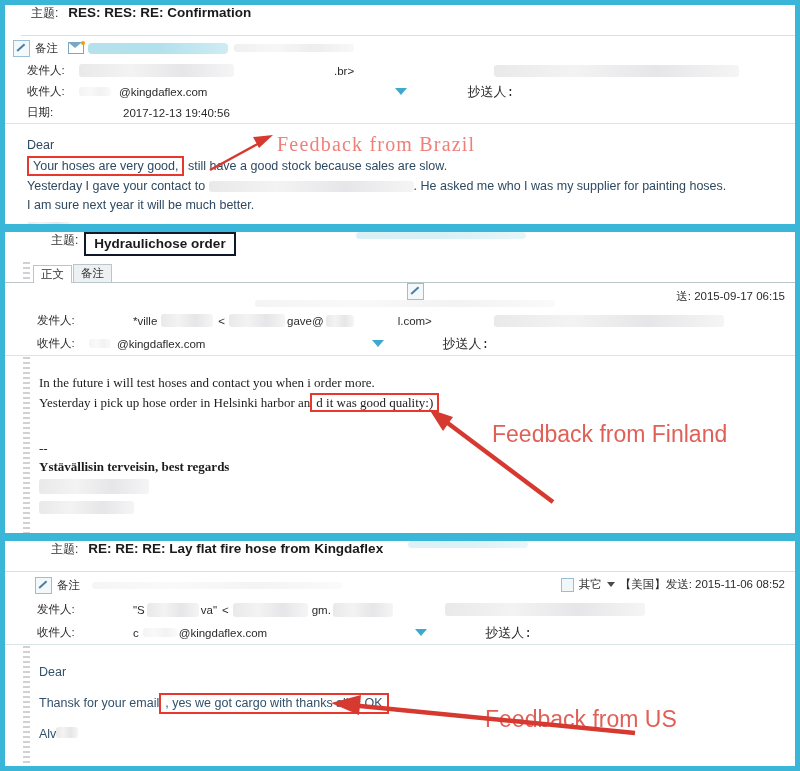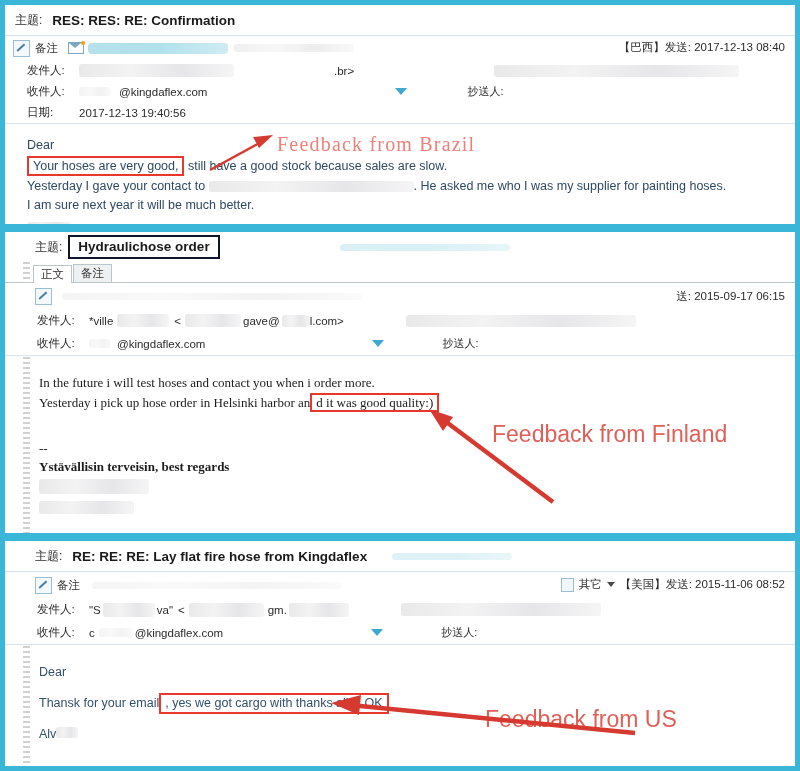--- a/index.html
+++ b/index.html
@@ -53,23 +53,24 @@
         #c9c9c9 0px, #c9c9c9 2px,
         #ffffff 2px, #ffffff 5px);
     opacity: .85;
   }
 
   
   .subject-bar {
     position: relative;
     height: 30px;
     display: flex;
-    align-items: center;
+    align-items: flex-start;
     border-bottom: 1px solid #cfe3ea;
     background: #ffffff;
+    margin-left: 16px;
   }
   .subject-label {
     font-size: 12px;
     color: #2b2b2b;
     margin-left: 10px;
     white-space: nowrap;
   }
   .subject-text {
     font-size: 13.5px;
     font-weight: bold;
@@ -200,32 +201,34 @@
     font-size: 11.5px;
     color: #2b2b2b;
     width: 52px;
     flex: none;
     white-space: nowrap;
   }
   .meta-value {
     font-size: 11.5px;
     color: #2b2b2b;
     white-space: nowrap;
+    margin-left: 44px;
   }
   .caret {
     width: 0; height: 0;
     border-left: 6px solid transparent;
     border-right: 6px solid transparent;
     border-top: 7px solid #3ea9cf;
     display: inline-block;
   }
   .cc-label {
-    font-size: 11px;
+    font-size: 13px;
     color: #2b2b2b;
     white-space: nowrap;
+    font-family: Liberation Mono, monospace;
   }
 
   
   .body-area {
     position: relative;
     padding: 8px 0 0 22px;
   }
   .body-line {
     font-size: 12.5px;
     color: #2e4a62;
@@ -281,21 +284,20 @@
       <span class="subject-text">RES: RES: RE: Confirmation</span>
     </div>
 
     <div class="head">
       <div class="toolbar-row">
         <span class="pencil-icon"></span>
         <span class="note-label">备注</span>
         <span class="env-icon"></span>
         <span class="smudge-blue" style="width:140px;height:11px;margin-left:4px;"></span>
         <span class="smudge" style="width:120px;height:8px;margin-left:6px;opacity:.7;"></span>
-        <span class="sent-info">【巴西】发送: 2017-12-13 08:40</span>
       </div>
 
       <div class="meta-row">
         <span class="meta-label">发件人:</span>
         <span class="smudge" style="width:155px;height:13px;"></span>
         <span class="meta-value" style="margin-left:100px;">.br&gt;</span>
         <span class="smudge" style="width:245px;height:12px;margin-left:140px;"></span>
       </div>
 
       <div class="meta-row">
@@ -346,21 +348,21 @@
       <span class="subject-text boxed">Hydraulichose order</span>
       <span class="smudge-blue" style="width:170px;height:7px;margin-left:120px;opacity:.5;"></span>
     </div>
 
     <div class="tabs">
       <span class="tab active">正文</span>
       <span class="tab">备注</span>
     </div>
 
     <div class="head">
-      <div class="toolbar-row" style="height:26px;">
+      <div class="toolbar-row" style="height:26px;flex-direction:column;">
         <span class="pencil-icon" style="margin-left:30px;"></span>
         <span class="smudge" style="width:300px;height:7px;margin-left:10px;opacity:.5;"></span>
         <span class="sent-info" style="top:6px;">送: 2015-09-17 06:15</span>
       </div>
 
       <div class="meta-row" style="padding-left:32px;height:23px;">
         <span class="meta-label">发件人:</span>
         <span class="meta-value">*ville</span>
         <span class="smudge" style="width:52px;height:13px;margin-left:4px;"></span>
         <span class="meta-value" style="margin-left:5px;">&lt;</span>

